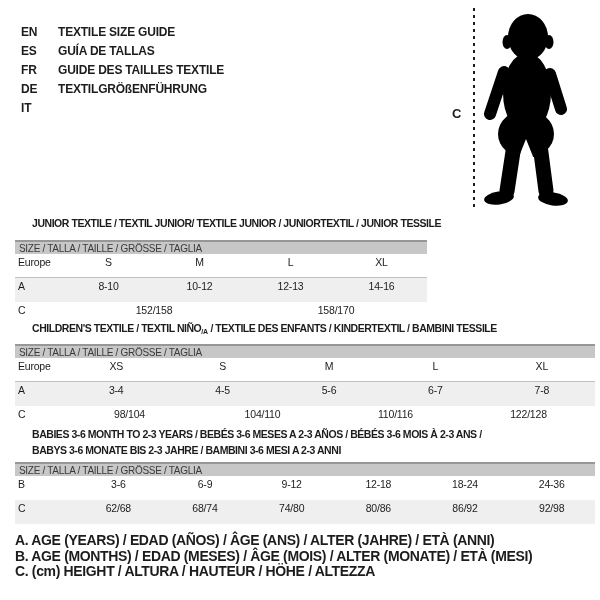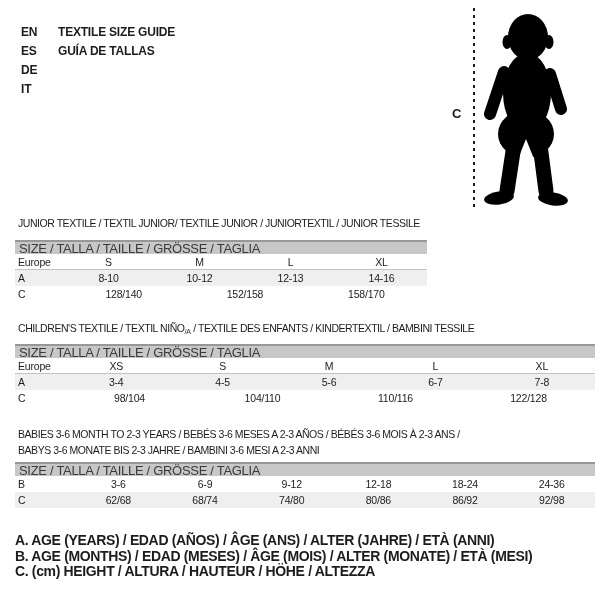--- a/index.html
+++ b/index.html
@@ -21,39 +21,39 @@
     position:absolute;left:21px;top:2px;width:2px;height:202px;
     background:repeating-linear-gradient(to bottom,var(--text,#1c1c1c) 0 3px,transparent 3px 7px);
   }
   .figure-label{position:absolute;left:0px;top:100px;font-weight:bold;font-size:13px;}
   .figure svg{position:absolute;left:28px;top:2px;}
   .sil-fill{fill:var(--silhouette,#000);}
   .sil-stroke{stroke:var(--silhouette,#000);fill:none;stroke-linecap:round;}
 
   
   .table-title{
-    position:absolute;left:18px;font-weight:normal;font-size:10.5px;line-height:15.5px;
+    position:absolute;left:32px;font-weight:bold;font-size:10.5px;line-height:15.5px;
     letter-spacing:-0.45px;white-space:pre-line;
   }
   .title-0{top:216px;white-space:nowrap;}
   .title-1{top:321px;white-space:nowrap;}
   .title-2{top:427px;width:520px;}
   .table-title .sub{font-size:7px;vertical-align:-2px;letter-spacing:-0.2px;}
 
   
   .stable{position:absolute;left:15px;}
   .table-0{top:240px;width:412px;}
   .table-1{top:344px;width:580px;}
   .table-2{top:462px;width:580px;}
   .size-bar{
     background:var(--size-bar-bg,#c7c7c7);border-top:2px solid var(--size-bar-border,#979797);
-    color:var(--size-bar-text,#3a3a3a);font-size:13px;letter-spacing:-0.3px;
+    color:var(--size-bar-text,#3a3a3a);font-size:10px;letter-spacing:-0.3px;
     height:14px;line-height:13px;padding-left:4px;box-sizing:border-box;
   }
-  .trow{display:flex;height:16px;line-height:16px;font-size:10.5px;letter-spacing:-0.2px;box-sizing:border-box;}
+  .trow{display:flex;height:24px;line-height:16px;font-size:10.5px;letter-spacing:-0.2px;box-sizing:border-box;justify-content:center;}
   .trow.shaded{background:var(--shaded-row,#efefef);}
   .trow.header-row{border-bottom:1px solid var(--row-divider,#c2c2c2);}
   .rlabel{width:48px;flex:0 0 48px;padding-left:3px;box-sizing:border-box;}
   .table-2 .rlabel{width:60px;flex:0 0 60px;}
   .cell{flex:1;text-align:center;}
 
   
   .footnotes{position:absolute;left:15px;top:533px;}
   .footnote{font-weight:bold;font-size:14px;line-height:15.5px;letter-spacing:-0.35px;white-space:nowrap;}
 </style>
@@ -65,21 +65,26 @@
   <div class="lang-list" id="langList">
       <div class="lang-row">
         <span class="lang-code">EN</span>
         <span class="lang-text">TEXTILE SIZE GUIDE</span>
       </div>
       <div class="lang-row">
         <span class="lang-code">ES</span>
         <span class="lang-text">GUÍA DE TALLAS</span>
       </div>
       <div class="lang-row">
+        <span class="lang-code">FR</span>
+        <span class="lang-text">GUIDE DES TAILLES TEXTILE</span>
+      </div>
+      <div class="lang-row">
         <span class="lang-code">DE</span>
+        <span class="lang-text">TEXTILGRÖßENFÜHRUNG</span>
       </div>
       <div class="lang-row">
         <span class="lang-code">IT</span>
       </div>
     </div>
 
   <div class="figure">
     <div class="dotted-line"></div>
     <div class="figure-label">C</div>
     <svg width="115" height="200" viewBox="0 0 115 200">
@@ -118,21 +123,20 @@
         </div>
         <div class="trow shaded">
           <span class="rlabel">A</span>
           <span class="cell">8-10</span>
           <span class="cell">10-12</span>
           <span class="cell">12-13</span>
           <span class="cell">14-16</span>
         </div>
         <div class="trow">
           <span class="rlabel">C</span>
-          <span class="cell">128/140</span>
           <span class="cell">152/158</span>
           <span class="cell">158/170</span>
         </div>
       </div>
       <div class="table-title title-1"><span>CHILDREN'S TEXTILE / TEXTIL NIÑO</span><span class="sub">/A</span><span> / TEXTILE DES ENFANTS / KINDERTEXTIL / BAMBINI TESSILE</span></div>
       <div class="stable table-1">
         <div class="size-bar">SIZE / TALLA / TAILLE / GRÖSSE / TAGLIA</div>
         <div class="trow header-row">
           <span class="rlabel">Europe</span>
           <span class="cell">XS</span>

